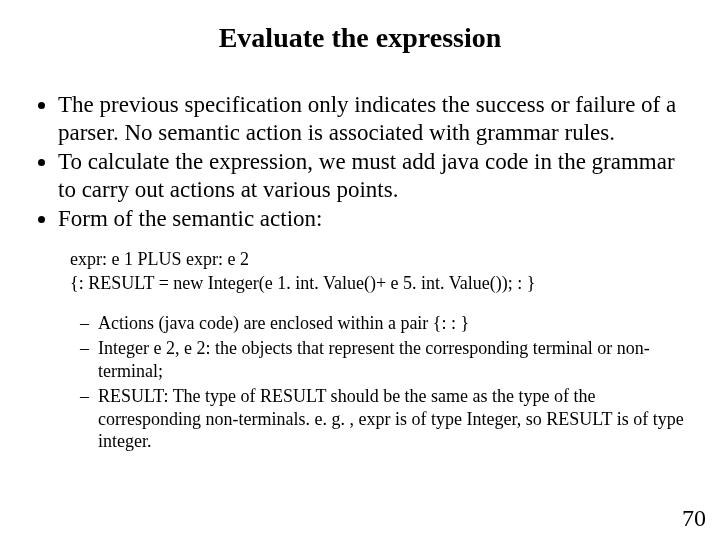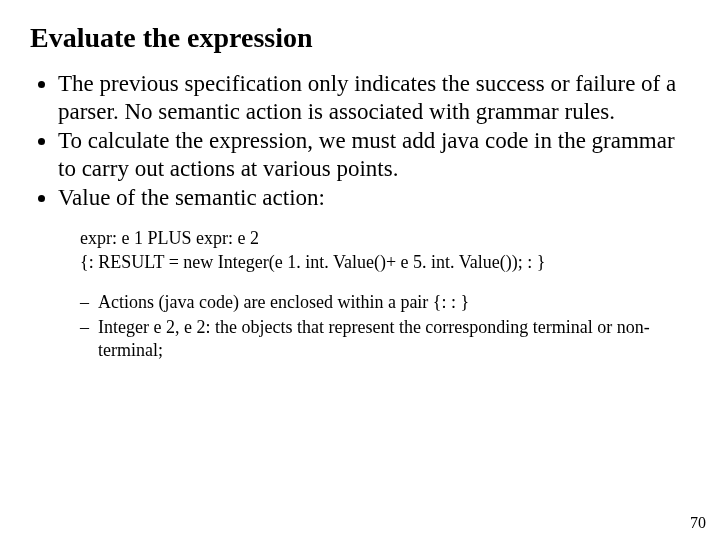--- a/index.html
+++ b/index.html
@@ -13,39 +13,40 @@
     overflow: hidden;
   }
   .slide {
     position: relative;
     width: 720px;
     height: 540px;
     box-sizing: border-box;
     padding: 18px 30px 0 30px;
   }
   .title {
+    text-align: center;
     font-weight: bold;
     font-size: 28px;
-    margin: 4px 0 16px 0;
+    margin: 4px 0 37px 0;
   }
   ul.main {
     list-style: disc;
     margin: 0;
     padding-left: 28px;
     font-size: 23px;
     line-height: 1.2;
   }
   ul.main > li {
     margin-bottom: 2px;
     font-family: Liberation Serif, serif;
   }
   .code-block {
     font-size: 18px;
     line-height: 1.35;
-    margin: 14px 0 16px 50px;
+    margin: 14px 0 16px 40px;
   }
   ul.sub {
     list-style: none;
     margin: 0 0 16px 50px;
     padding: 0;
     font-size: 18px;
     line-height: 1.25;
   }
   ul.sub > li {
     position: relative;
@@ -55,40 +56,41 @@
   ul.sub > li::before {
     content: "–";
     position: absolute;
     left: 0;
     top: 0;
   }
   .page-num {
     position: absolute;
     right: 14px;
     bottom: 8px;
-    font-size: 16px;
+    font-size: 24px;
   }
 </style>
 </head>
 <body>
 
 <div class="slide">
 
   <div class="title">Evaluate the expression</div>
 
   <ul class="main">
     <li>The previous specification only indicates the success or failure of a parser. No semantic action is associated with grammar rules.</li>
     <li>To calculate the expression, we must add java code in the grammar to carry out actions at various points.</li>
-    <li>Value of the semantic action:</li>
+    <li>Form of the semantic action:</li>
   </ul>
 
   <div class="code-block">
     <div>expr: e 1 PLUS expr: e 2</div>
     <div>{: RESULT = new Integer(e 1. int. Value()+ e 5. int. Value());    : }</div>
   </div>
 
   <ul class="sub">
     <li>Actions (java code) are enclosed within a pair {:   : }</li>
     <li>Integer e 2, e 2: the objects that represent the corresponding terminal or non-terminal;</li>
+    <li>RESULT:  The type of RESULT should be the same as the type of the corresponding non-terminals. e. g. , expr is of type Integer, so RESULT is of type integer.</li>
   </ul>
 
   <div class="page-num">70</div>
 </div>
 
 </body></html>

